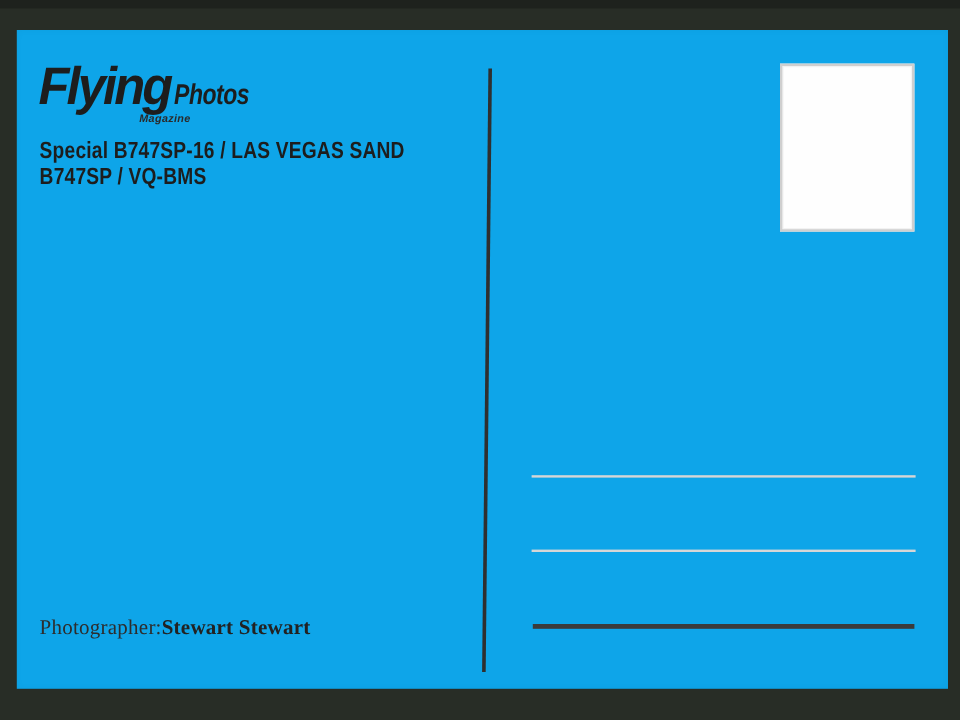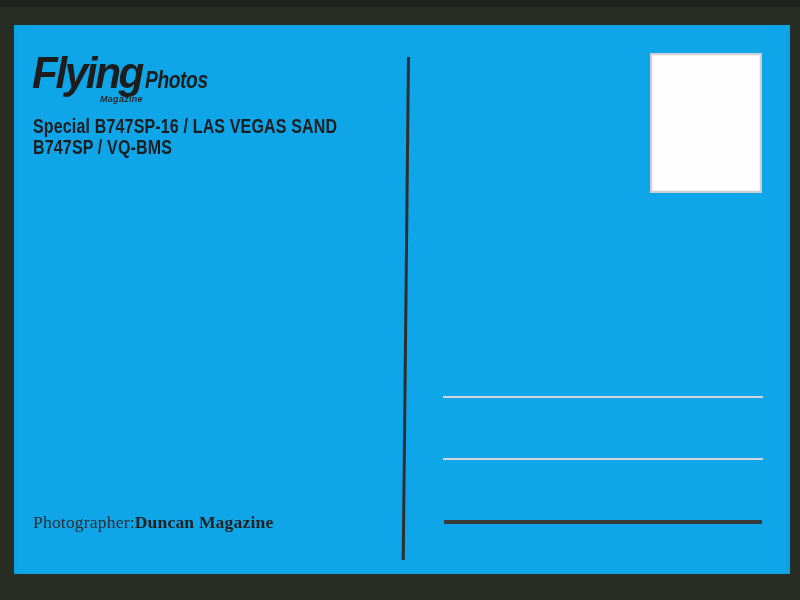--- a/index.html
+++ b/index.html
@@ -66,21 +66,21 @@
     font-size: 24px;
     line-height: 1;
     letter-spacing: -0.5px;
     display: inline-block;
     transform: scaleX(0.80);
     transform-origin: 0 100%;
     margin-left: -2px;
   }
   .logo-magazine {
     position: absolute;
-    left: 68px;
+    left: 84px;
     top: 43px;
     font-style: italic;
     font-weight: bold;
     font-size: 9px;
     letter-spacing: 0.3px;
     color: #2a2a2a;
   }
 
   
   .caption {
@@ -174,17 +174,17 @@
 
     <div class="stamp-box"></div>
 
     <div class="divider"></div>
 
     <div class="addr-line l1"></div>
     <div class="addr-line l2"></div>
     <div class="addr-line l3"></div>
 
     <div class="credit">
-      <div><span>Photographer:</span><span class="name">Duncan Magazine</span></div>
+      <div><span>Photographer:</span><span class="name">Stewart Stewart</span></div>
     </div>
 
   </div>
 </div>
 
 </body></html>

